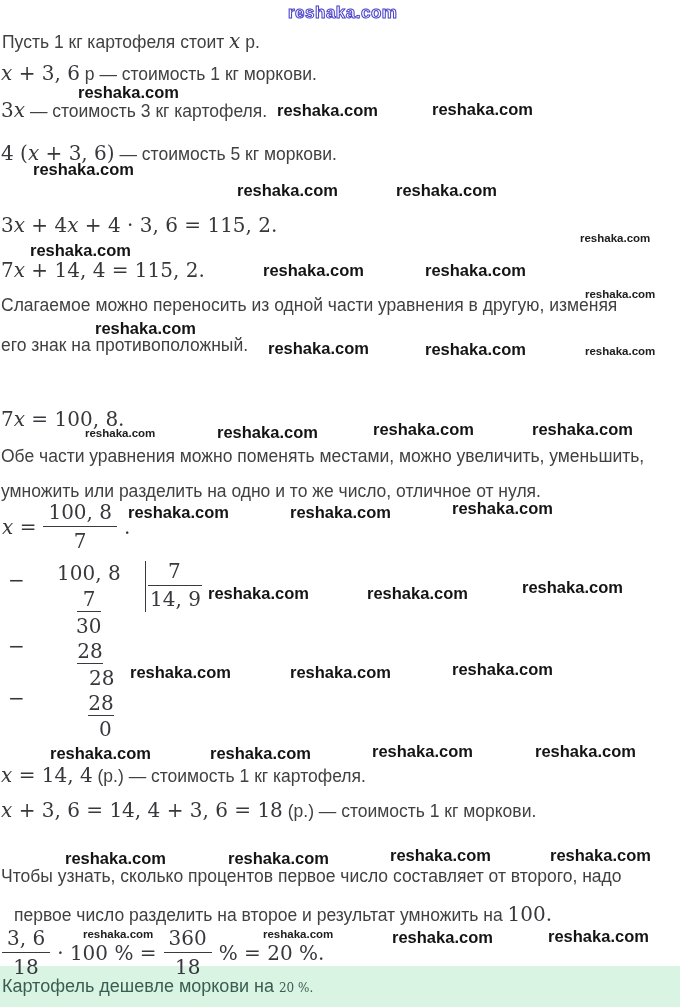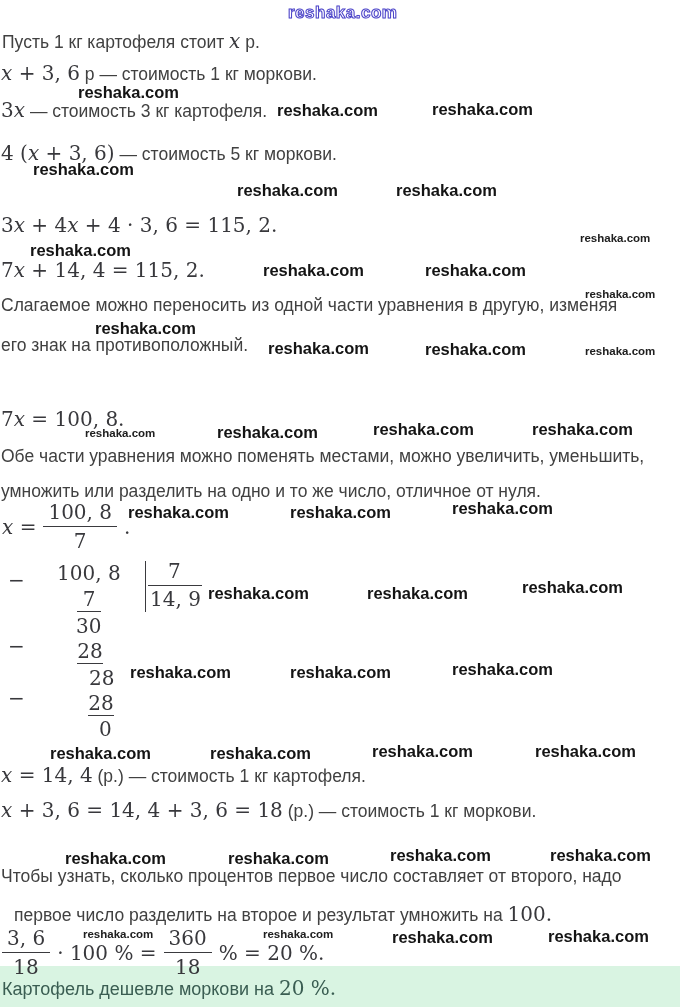--- a/index.html
+++ b/index.html
@@ -31,21 +31,21 @@
   .dv-underline { border-bottom:1.6px solid #3a3a3e; text-align:center; }
   .dv-vbar { position:absolute; left:145px; top:561px; height:51px; width:0;
              border-left:1.5px solid #3a3a3e; z-index:2; }
   .dv-hbar { position:absolute; left:148px; top:585px; width:54px; height:0;
              border-top:1.5px solid #3a3a3e; z-index:2; }
   
   .answer-band { position:absolute; left:0; top:966px; width:680px; height:41px;
                  background:#d9f4e2; z-index:0; }
   .answer-text { position:absolute; left:2px; top:976px; font-size:18px;
                  color:#3a5d52; white-space:nowrap; z-index:2; }
-  .answer-text .amath { font-family:"DejaVu Serif", serif; font-size:20px; color:#3a5d52; }
+  .answer-text .amath { font-family:"DejaVu Serif", serif; font-size:12px; color:#3a5d52; }
 </style>
 </head>
 <body>
 
 <div class="page">
 
   <span class="wm-top">reshaka.com</span>
 
   <span class="wm" style="left:78px;top:83px">reshaka.com</span>
   <span class="wm" style="left:277px;top:101px">reshaka.com</span>

